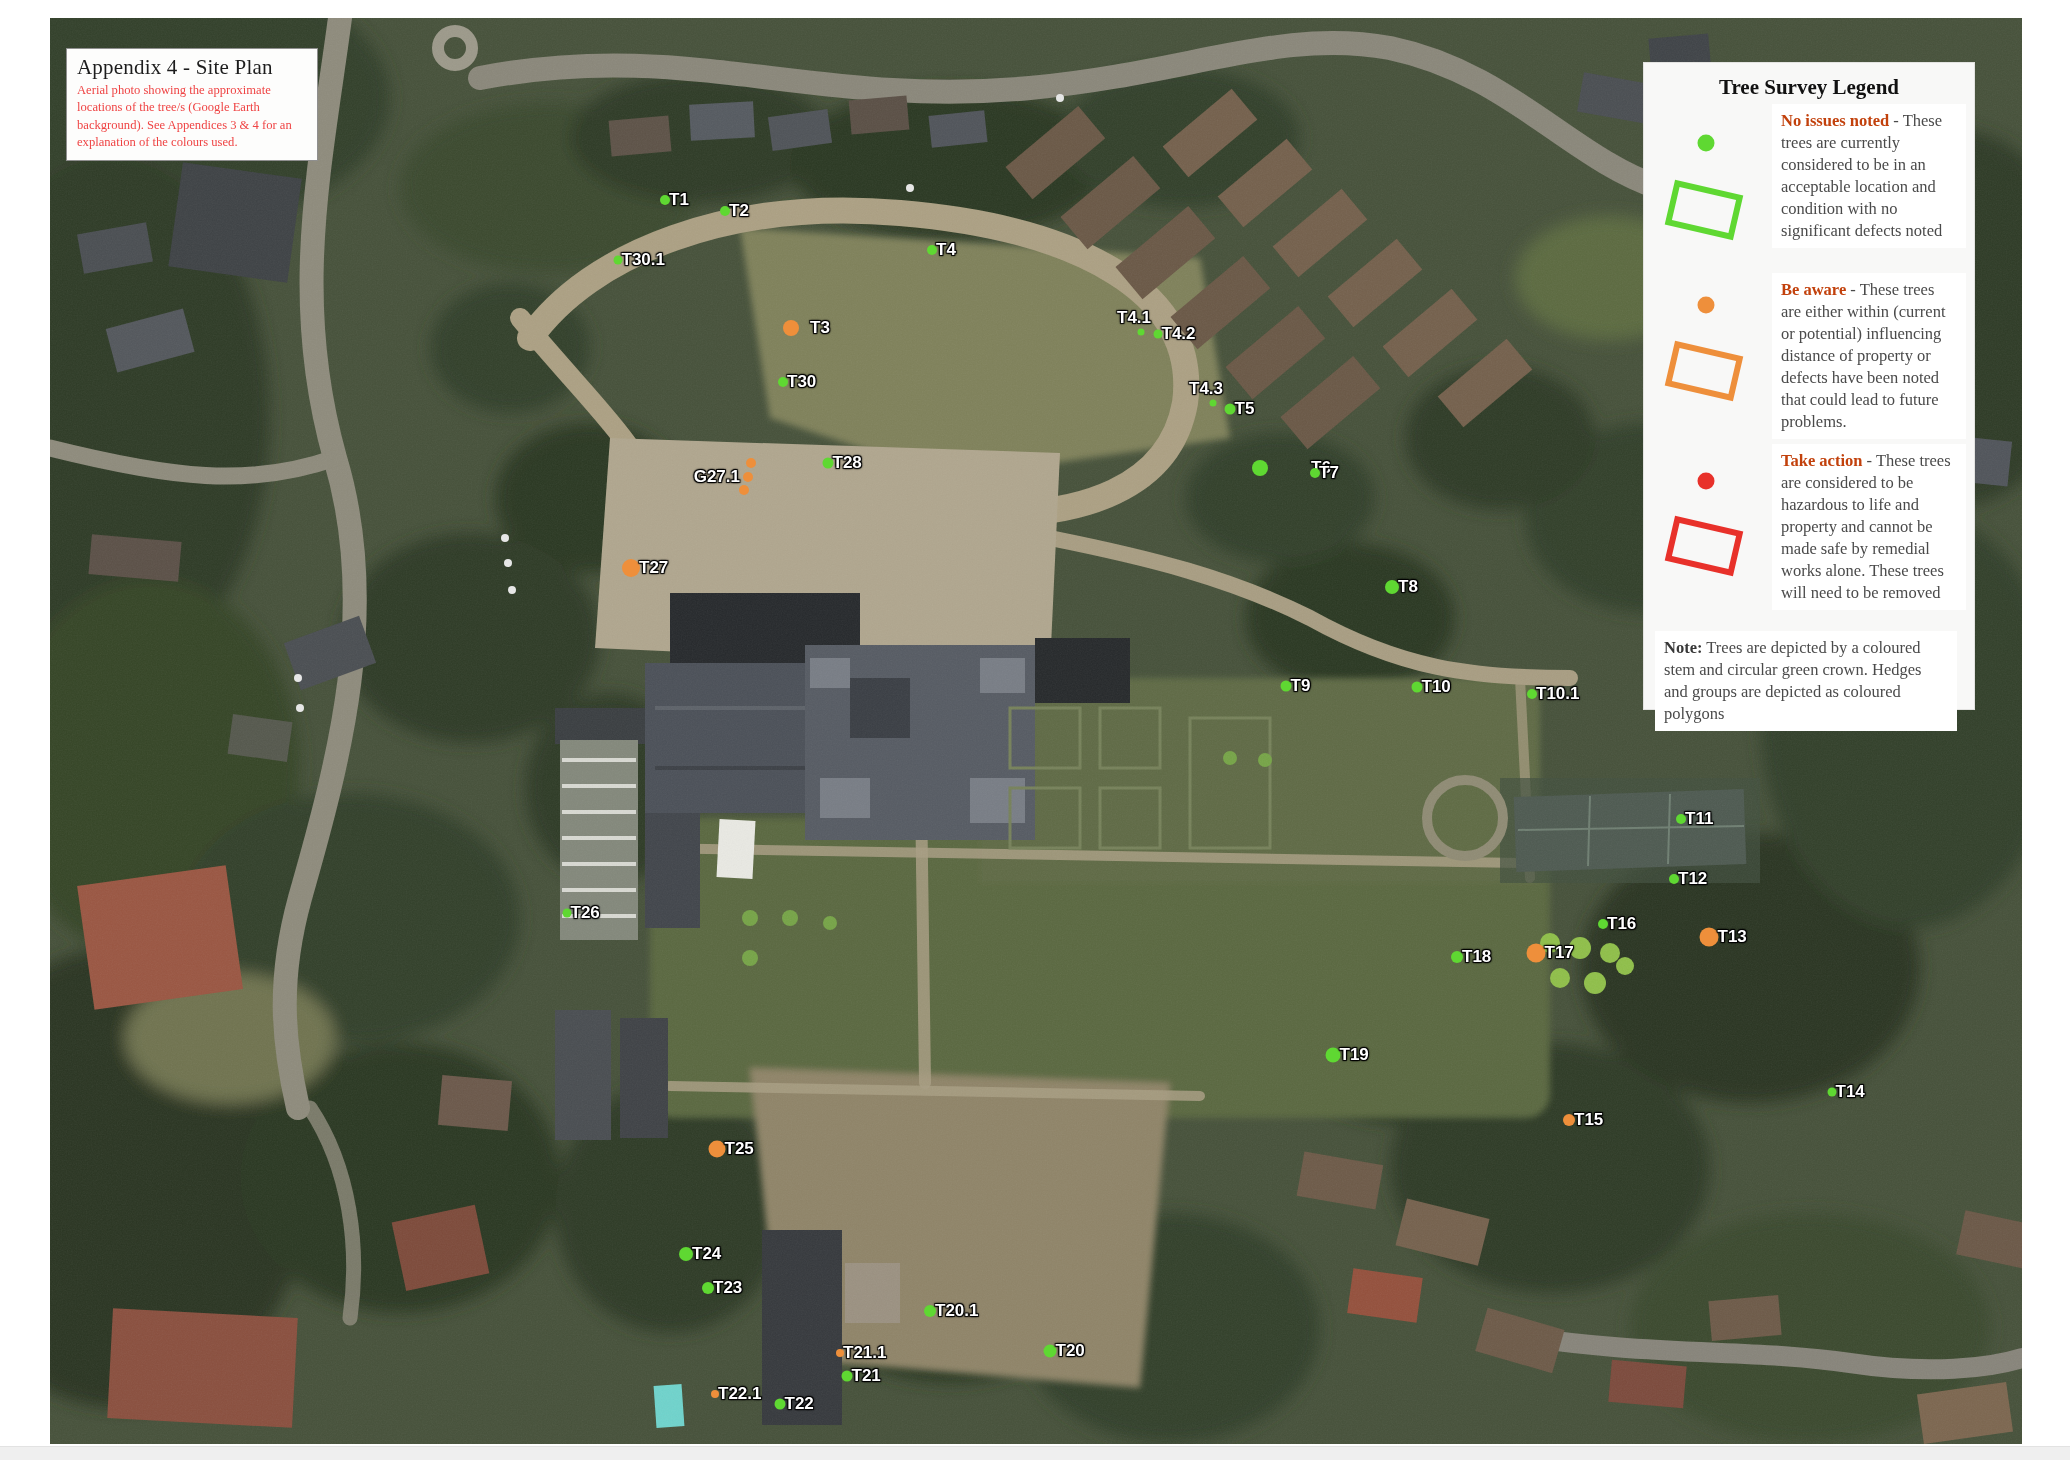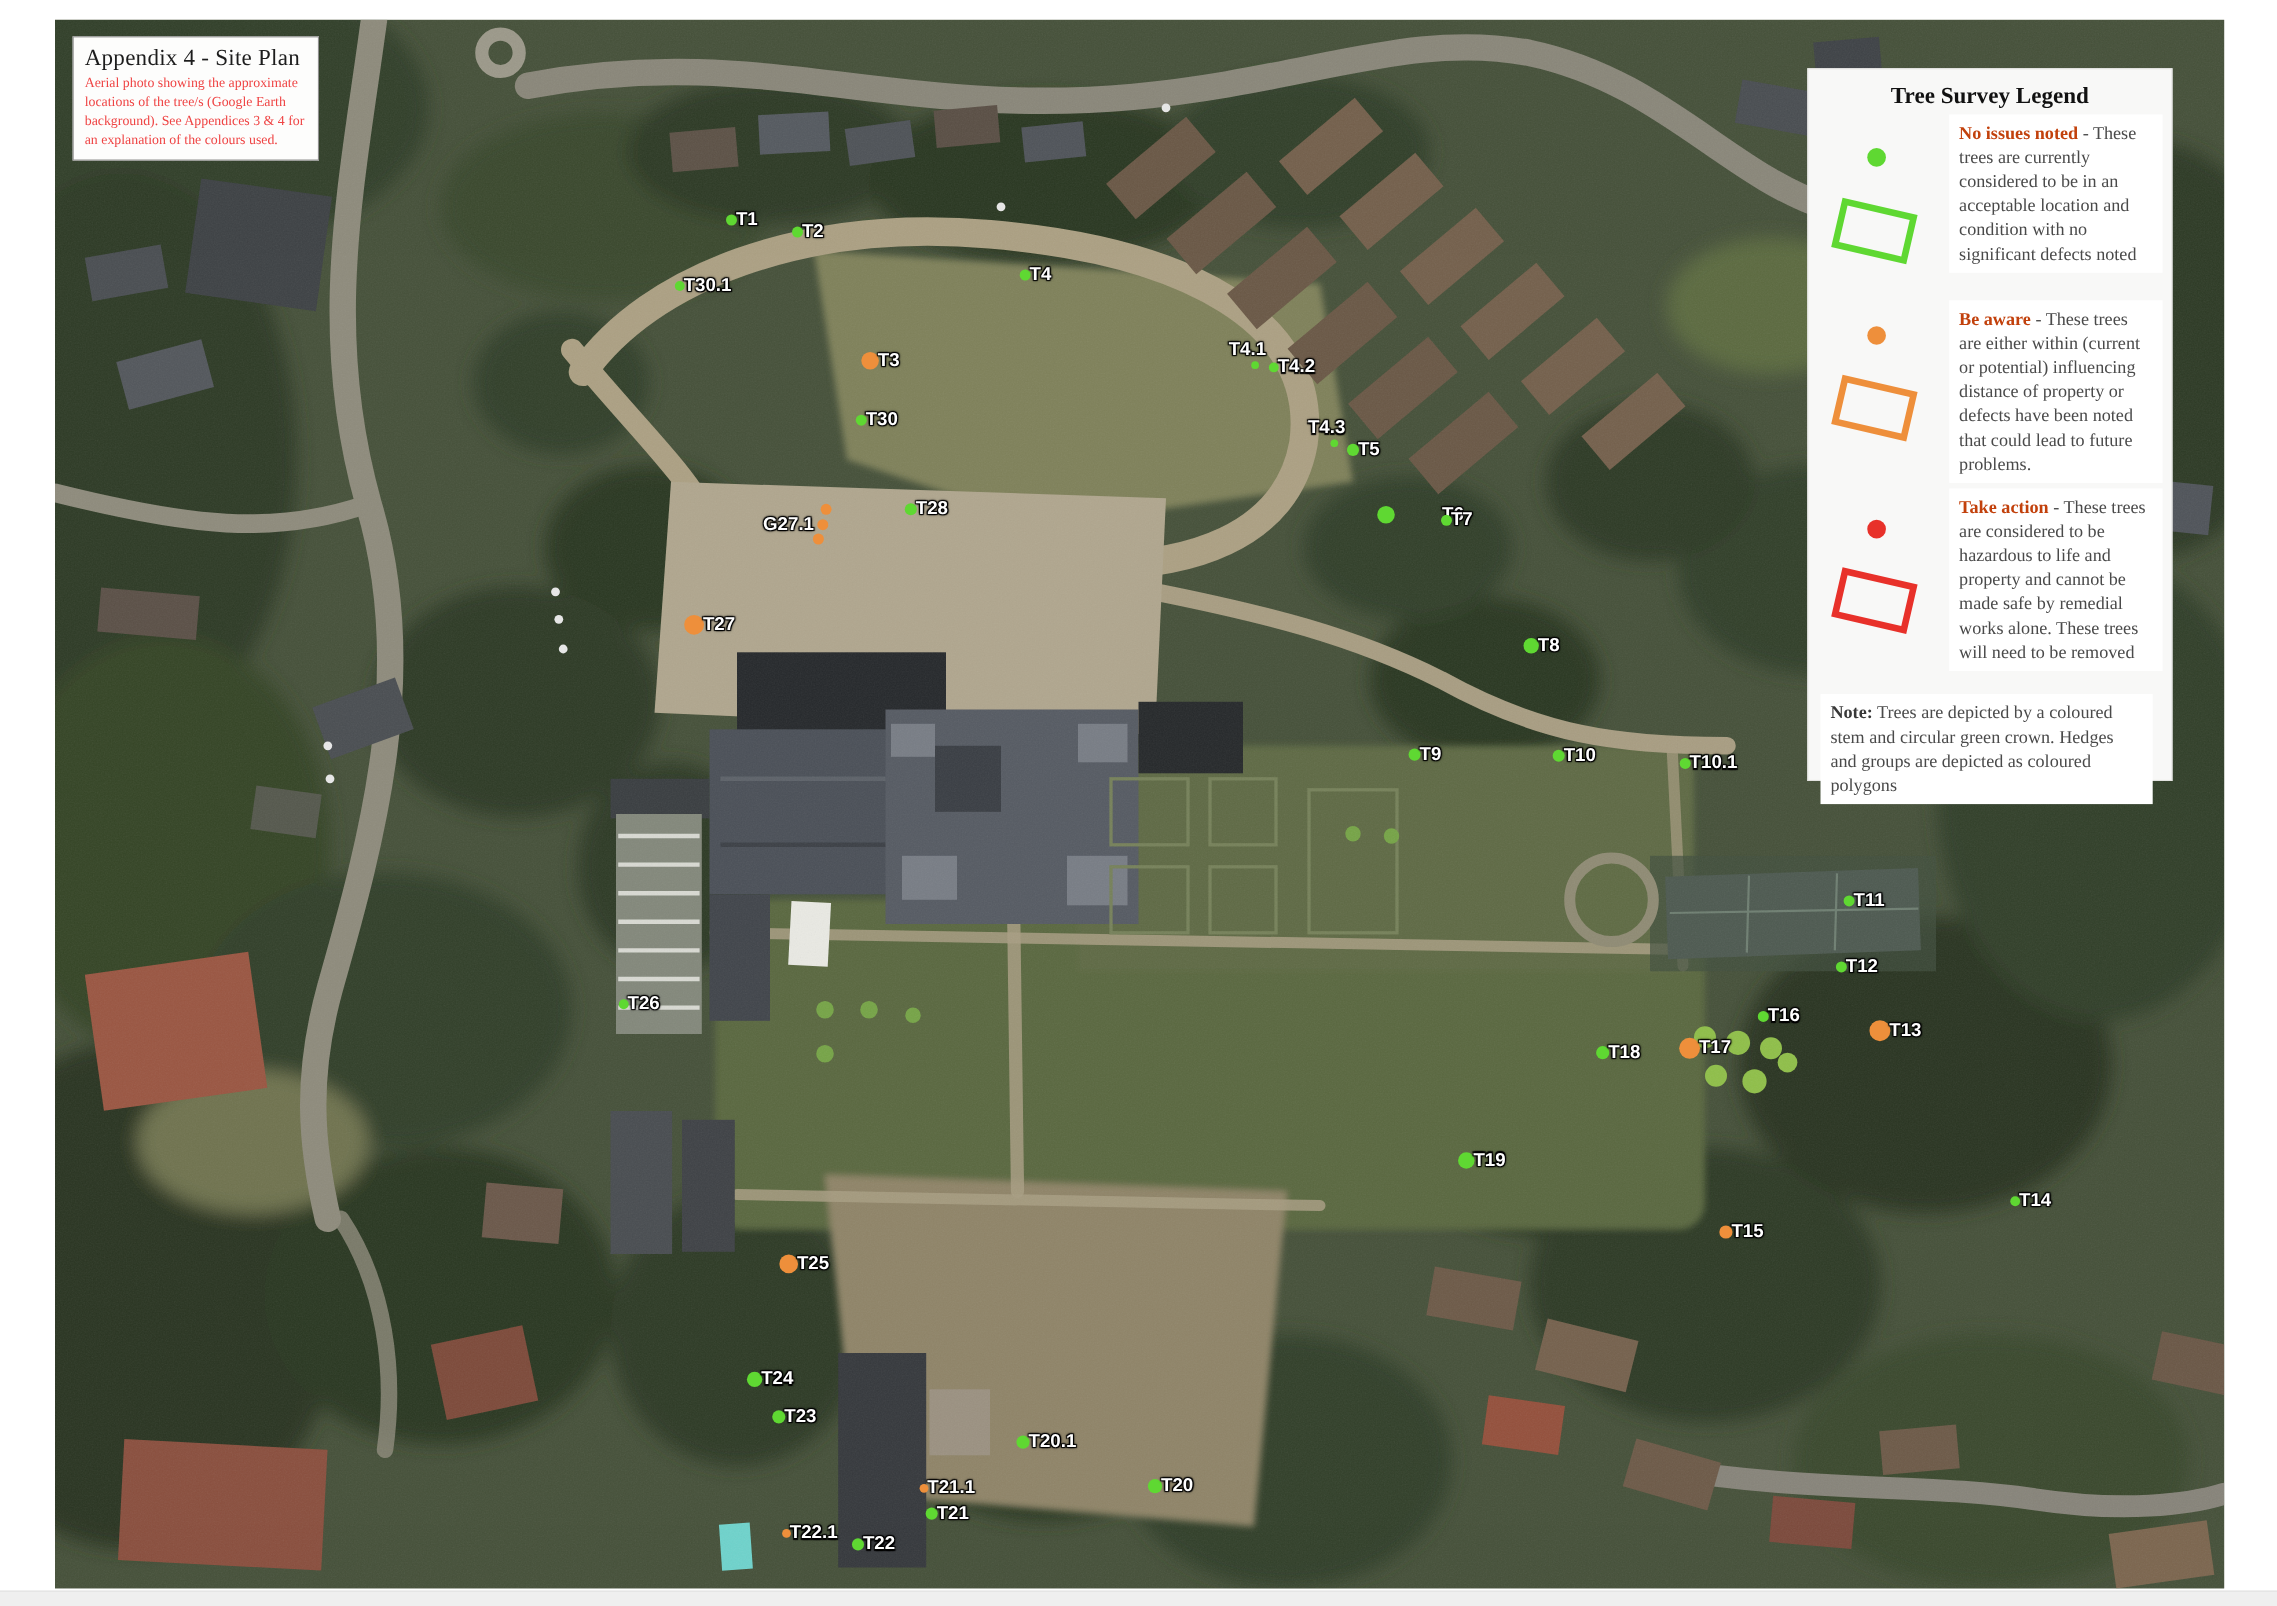--- a/index.html
+++ b/index.html
@@ -12,21 +12,21 @@
 
   
   .markers{position:absolute;left:0;top:0;width:2070px;height:1460px;pointer-events:none;}
   .marker{position:absolute;}
   .marker .dot{position:absolute;left:0;top:0;transform:translate(-50%,-50%);border-radius:50%;display:block;}
   .marker .lbl{position:absolute;white-space:nowrap;
       font-family:"Liberation Sans",sans-serif;font-weight:bold;font-size:17px;color:#ffffff;
       text-shadow:-1px -1px 1px #000,1px -1px 1px #000,-1px 1px 1px #000,1px 1px 1px #000,0 0 3px #000;}
 
   
-  .title-box{position:absolute;left:66px;top:33px;width:224px;background:#fdfdfc;
+  .title-box{position:absolute;left:66px;top:48px;width:252px;background:#fdfdfc;
       border:1px solid #8f8f8f;padding:6px 10px 8px 10px;box-sizing:border-box;}
   .title-box h1{margin:0 0 2px 0;font-size:21px;font-weight:normal;color:#1d1d1d;letter-spacing:.2px;}
   .title-box p{margin:0;font-size:12.6px;line-height:1.38;color:#ef4444;}
 
   
   .legend{position:absolute;left:1643px;top:62px;width:332px;height:648px;background:#f8f8f7;
       border:1px solid #e3e3e1;box-sizing:border-box;}
   .legend h2{margin:0;position:absolute;top:12px;left:0;width:100%;text-align:center;
       font-size:21px;font-weight:bold;color:#111;}
   .lg-entry{position:absolute;left:0;width:100%;}
@@ -266,21 +266,21 @@
       <div class="marker" style="left: 618px; top: 260px;">
         <span class="dot" style="width: 9px; height: 9px; background: rgb(95, 216, 50);"></span>
         <span class="lbl" style="left: 3.5px; top: 0px; transform: translateY(-52%);">T30.1</span>
       </div>
       <div class="marker" style="left: 932px; top: 250px;">
         <span class="dot" style="width: 10px; height: 10px; background: rgb(95, 216, 50);"></span>
         <span class="lbl" style="left: 4px; top: 0px; transform: translateY(-52%);">T4</span>
       </div>
       <div class="marker" style="left: 791px; top: 328px;">
         <span class="dot" style="width: 16px; height: 16px; background: rgb(238, 143, 59);"></span>
-        <span class="lbl" style="left: 7px; top: 0px; transform: translateY(-52%);">T3</span>
+        <span class="lbl" style="left: 7px; top: 0px; transform: translateY(-52%); padding-left: 12px;">T3</span>
       </div>
       <div class="marker" style="left: 1141px; top: 332px;">
         <span class="dot" style="width: 7px; height: 7px; background: rgb(95, 216, 50);"></span>
         <span class="lbl" style="bottom: 4.5px; left: -24px;">T4.1</span>
       </div>
       <div class="marker" style="left: 1158px; top: 334px;">
         <span class="dot" style="width: 9px; height: 9px; background: rgb(95, 216, 50);"></span>
         <span class="lbl" style="left: 3.5px; top: 0px; transform: translateY(-52%);">T4.2</span>
       </div>
       <div class="marker" style="left: 783px; top: 382px;">

